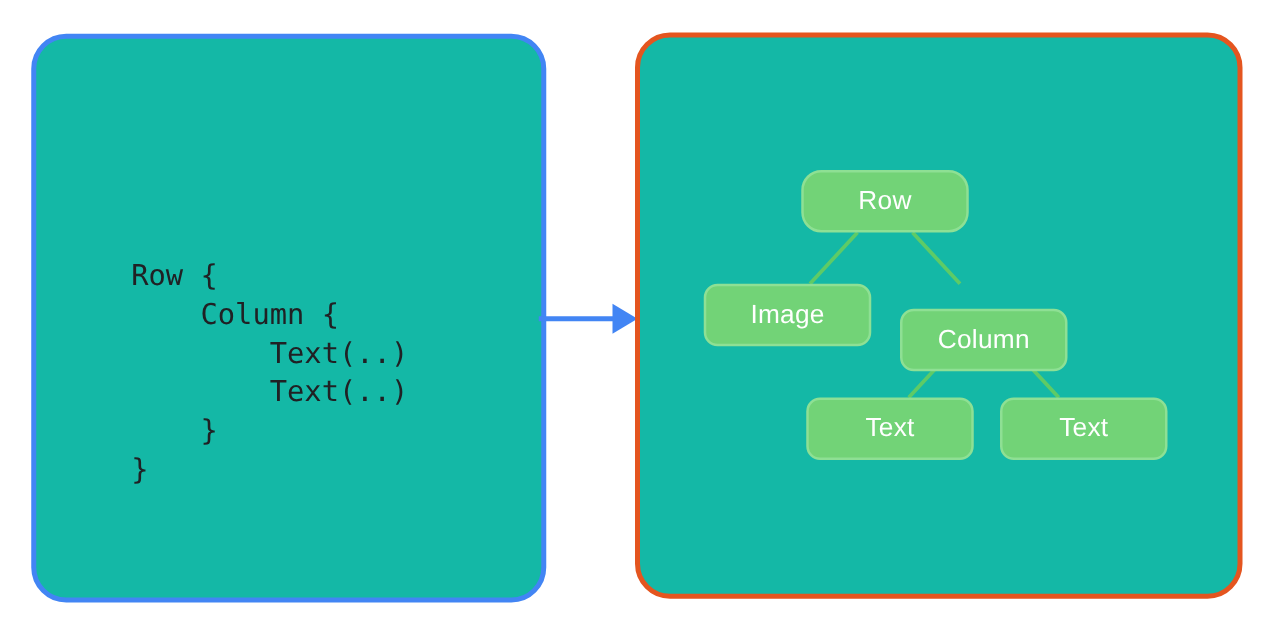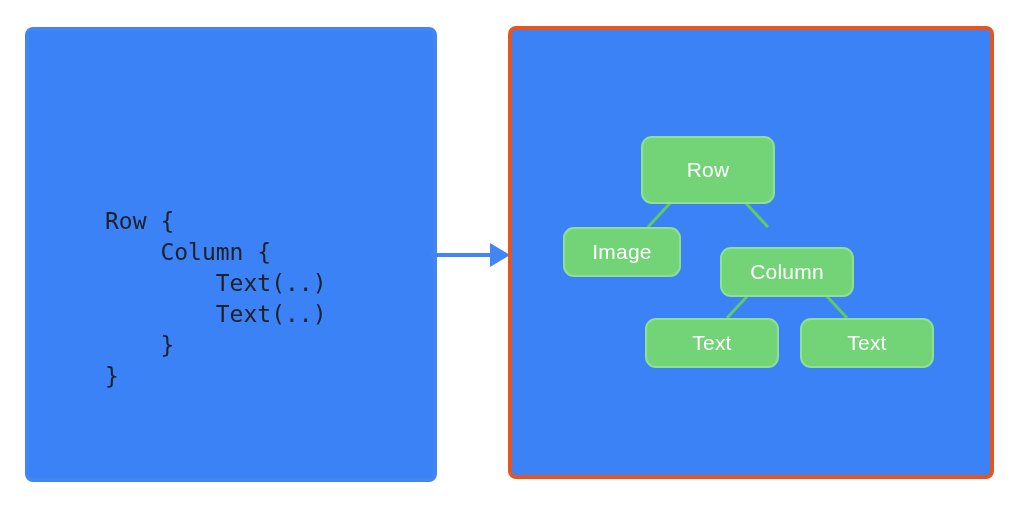--- a/index.html
+++ b/index.html
@@ -18,22 +18,22 @@
   #canvas {
     position: absolute;
     left: 0; top: 0;
     width: 1014px;
     height: 506px;
   }
 
   
   .panel {
     position: absolute;
-    background: #3b82f6;
-    border-radius: 8px;
+    background: #14b8a6;
+    border-radius: 28px;
     box-sizing: border-box;
   }
   #code-panel {
     left: 25px;
     top: 27px;
     width: 412px;
     height: 455px;
     border: 4px solid #4285f4;
   }
   #tree-panel {
@@ -90,22 +90,22 @@
     border-radius: 11px;
     color: #ffffff;
     font-family: "Liberation Sans", sans-serif;
     font-size: 21px;
     font-weight: 400;
     display: flex;
     align-items: center;
     justify-content: center;
     letter-spacing: 0.2px;
   }
-  #node-row    { left: 133px; top: 110px; width: 134px; height: 68px; }
-  #node-image  { left:  55px; top: 201px; width: 118px; height: 50px; }
+  #node-row    { left: 133px; top: 110px; width: 134px; height: 50px; border-radius: 16px; }
+  #node-image  { left:  55px; top: 201px; width: 134px; height: 50px; }
   #node-column { left: 212px; top: 201px; width: 134px; height: 50px; margin-top: 20px; }
   #node-text-1 { left: 137px; top: 292px; width: 134px; height: 50px; }
   #node-text-2 { left: 292px; top: 292px; width: 134px; height: 50px; }
 </style>
 </head>
 <body>
 
 <div id="canvas">
 
   <div class="panel" id="code-panel">

